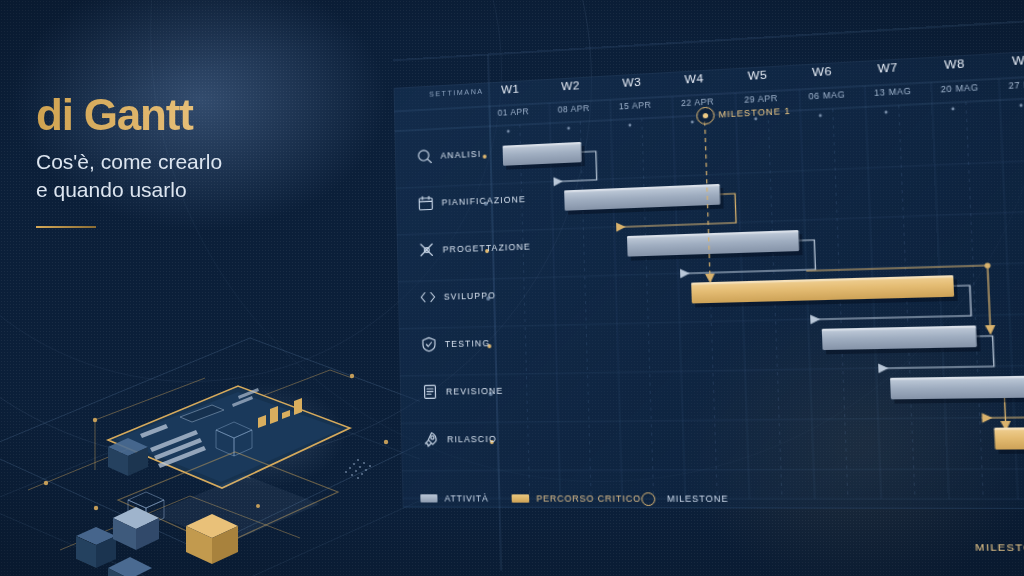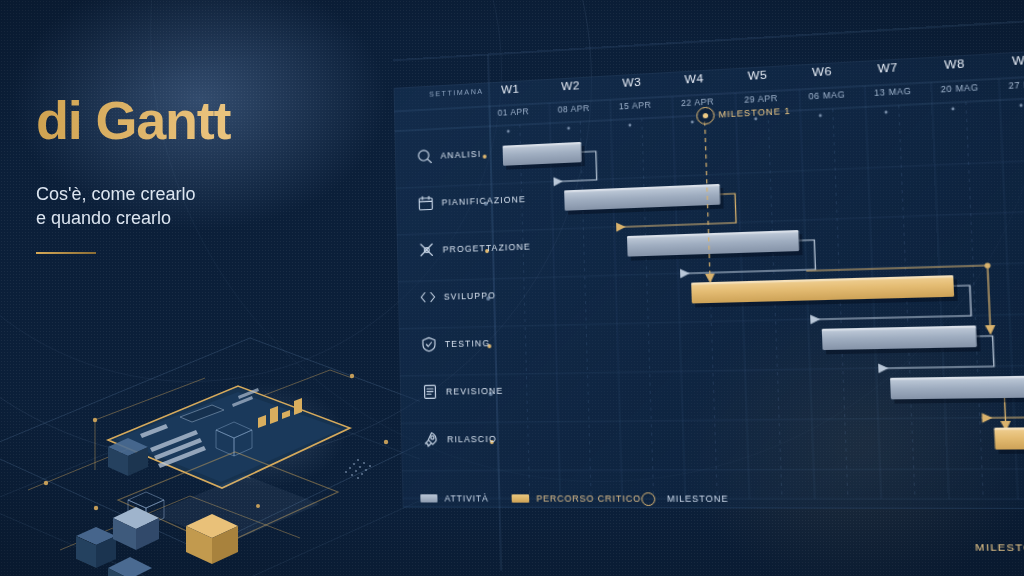--- a/index.html
+++ b/index.html
@@ -27,24 +27,24 @@
   .arc{position:absolute;border:1px solid rgba(160,190,230,.10);border-radius:50%;}
   .arc.a1{left:-170px;top:-300px;width:760px;height:760px;}
   .arc.a2{left:-120px;top:-240px;width:620px;height:620px;border-color:rgba(160,190,230,.07);}
   .arc.a3{left:150px;top:-420px;width:900px;height:900px;border-color:rgba(150,185,225,.055);}
   .glow-gold{position:absolute;left:600px;top:230px;width:520px;height:430px;
     background:radial-gradient(closest-side,rgba(226,180,96,.11),rgba(226,180,96,0) 70%);}
 
   
   .hero{position:absolute;left:36px;top:92px;width:390px;}
   .title1{font-size:62px;line-height:0.98;font-weight:700;color:#ffffff;letter-spacing:-1.4px;}
-  .title2{font-size:54px;line-height:1.04;font-weight:700;letter-spacing:-1.2px;
+  .title2{font-size:44px;line-height:1.04;font-weight:700;letter-spacing:-1.2px;
     background:linear-gradient(95deg,#cfa250 0%,#e9c27c 45%,#f2d391 100%);
     -webkit-background-clip:text;background-clip:text;color:transparent;text-decoration:underline;}
-  .subtitle{margin-top:34px;font-size:18px;line-height:1.34;color:#dce5f0;font-weight:400;}
+  .subtitle{margin-top:10px;font-size:21px;line-height:1.34;color:#dce5f0;font-weight:400;}
   .rule{margin-top:22px;width:60px;height:2px;background:linear-gradient(90deg,#d6a957,#8a6d35);}
 
   
   .iso{position:absolute;left:0px;top:300px;width:420px;height:276px;}
   .iso svg{position:absolute;left:0;top:0;}
   .tablet-glow{position:absolute;left:150px;top:60px;width:230px;height:150px;
     background:radial-gradient(closest-side,rgba(190,215,245,.16),rgba(190,215,245,0) 70%);}
 
   
   .panel{position:absolute;left:398px;top:58px;width:640px;height:470px;
@@ -85,21 +85,21 @@
   <div class="arc a2"></div>
   <div class="arc a3"></div>
   <div class="glow-gold"></div>
   <div class="dots"></div>
   <div class="bg-vign"></div>
 
   <div class="hero">
     <div class="title2">di Gantt</div>
     <div class="subtitle">
       <div>Cos'è, come crearlo</div>
-      <div>e quando crearlo</div>
+      <div>e quando usarlo</div>
     </div>
     <div class="rule"></div>
   </div>
 
   <div class="iso">
     <div class="tablet-glow"></div>
     <svg width="420" height="276" viewBox="0 0 420 276">
       <g stroke="rgba(140,175,220,.18)" fill="none" stroke-width="1">
         <path d="M-20 150 L250 38 L470 120 L200 250 Z"></path>
         <path d="M-20 205 L250 95 L470 178 L200 300 Z" stroke="rgba(140,175,220,.10)"></path>

